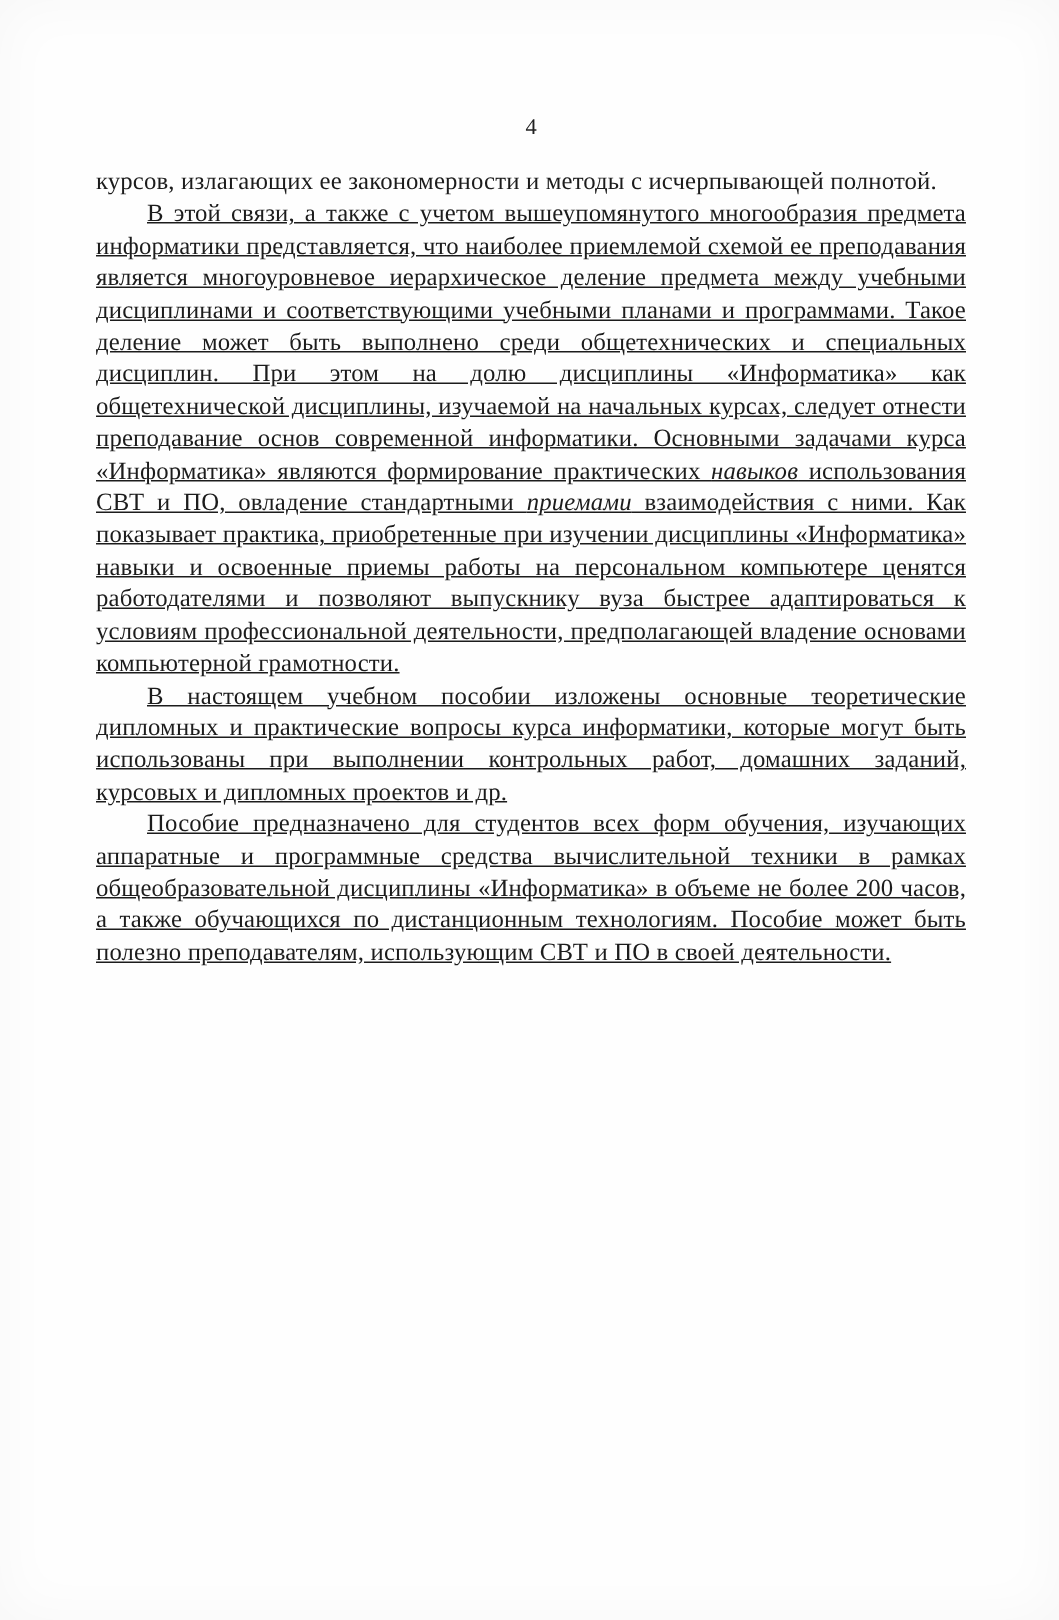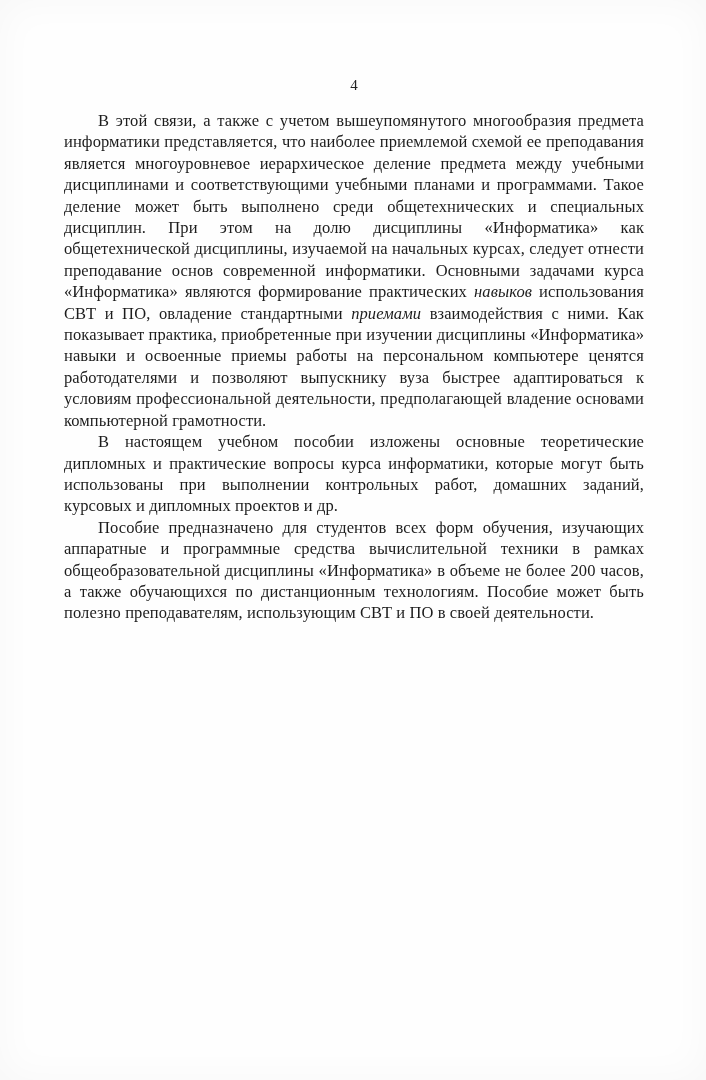--- a/index.html
+++ b/index.html
@@ -33,28 +33,30 @@
     text-align: justify;
     letter-spacing: 0.1px;
   }
   .text-body p.para {
     margin: 0;
     padding: 0;
     text-indent: 0;
   }
   .text-body p.para.indent {
     text-indent: 34px;
+    text-decoration: underline;
   }
   .text-body span.italic {
     font-style: italic;
   }
 </style>
 </head>
 <body>
 
 <div class="scan-page">
   <div class="page-number">4</div>
   <div class="text-body">
+      <p class="para"><span>курсов, излагающих ее закономерности и методы с исчерпывающей полнотой.</span></p>
       <p class="para indent"><span>В этой связи, а также с учетом вышеупомянутого многообразия предмета информатики представляется, что наиболее приемлемой схемой ее преподавания является многоуровневое иерархическое деление предмета между учебными дисциплинами и соответствующими учебными планами и программами. Такое деление может быть выполнено среди общетехнических и специальных дисциплин. При этом на долю дисциплины «Информатика» как общетехнической дисциплины, изучаемой на начальных курсах, следует отнести преподавание основ современной информатики. Основными задачами курса «Информатика» являются формирование практических </span><span class="italic">навыков</span><span> использования СВТ и ПО, овладение стандартными </span><span class="italic">приемами</span><span> взаимодействия с ними. Как показывает практика, приобретенные при изучении дисциплины «Информатика» навыки и освоенные приемы работы на персональном компьютере ценятся работодателями и позволяют выпускнику вуза быстрее адаптироваться к условиям профессиональной деятельности, предполагающей владение основами компьютерной грамотности.</span></p>
       <p class="para indent"><span>В настоящем учебном пособии изложены основные теоретические дипломных и практические вопросы курса информатики, которые могут быть использованы при выполнении контрольных работ, домашних заданий, курсовых и дипломных проектов и др.</span></p>
       <p class="para indent"><span>Пособие предназначено для студентов всех форм обучения, изучающих аппаратные и программные средства вычислительной техники в рамках общеобразовательной дисциплины «Информатика» в объеме не более 200 часов, а также обучающихся по дистанционным технологиям. Пособие может быть полезно преподавателям, использующим СВТ и ПО в своей деятельности.</span></p>
     </div>
 </div>
 
 </body></html>

